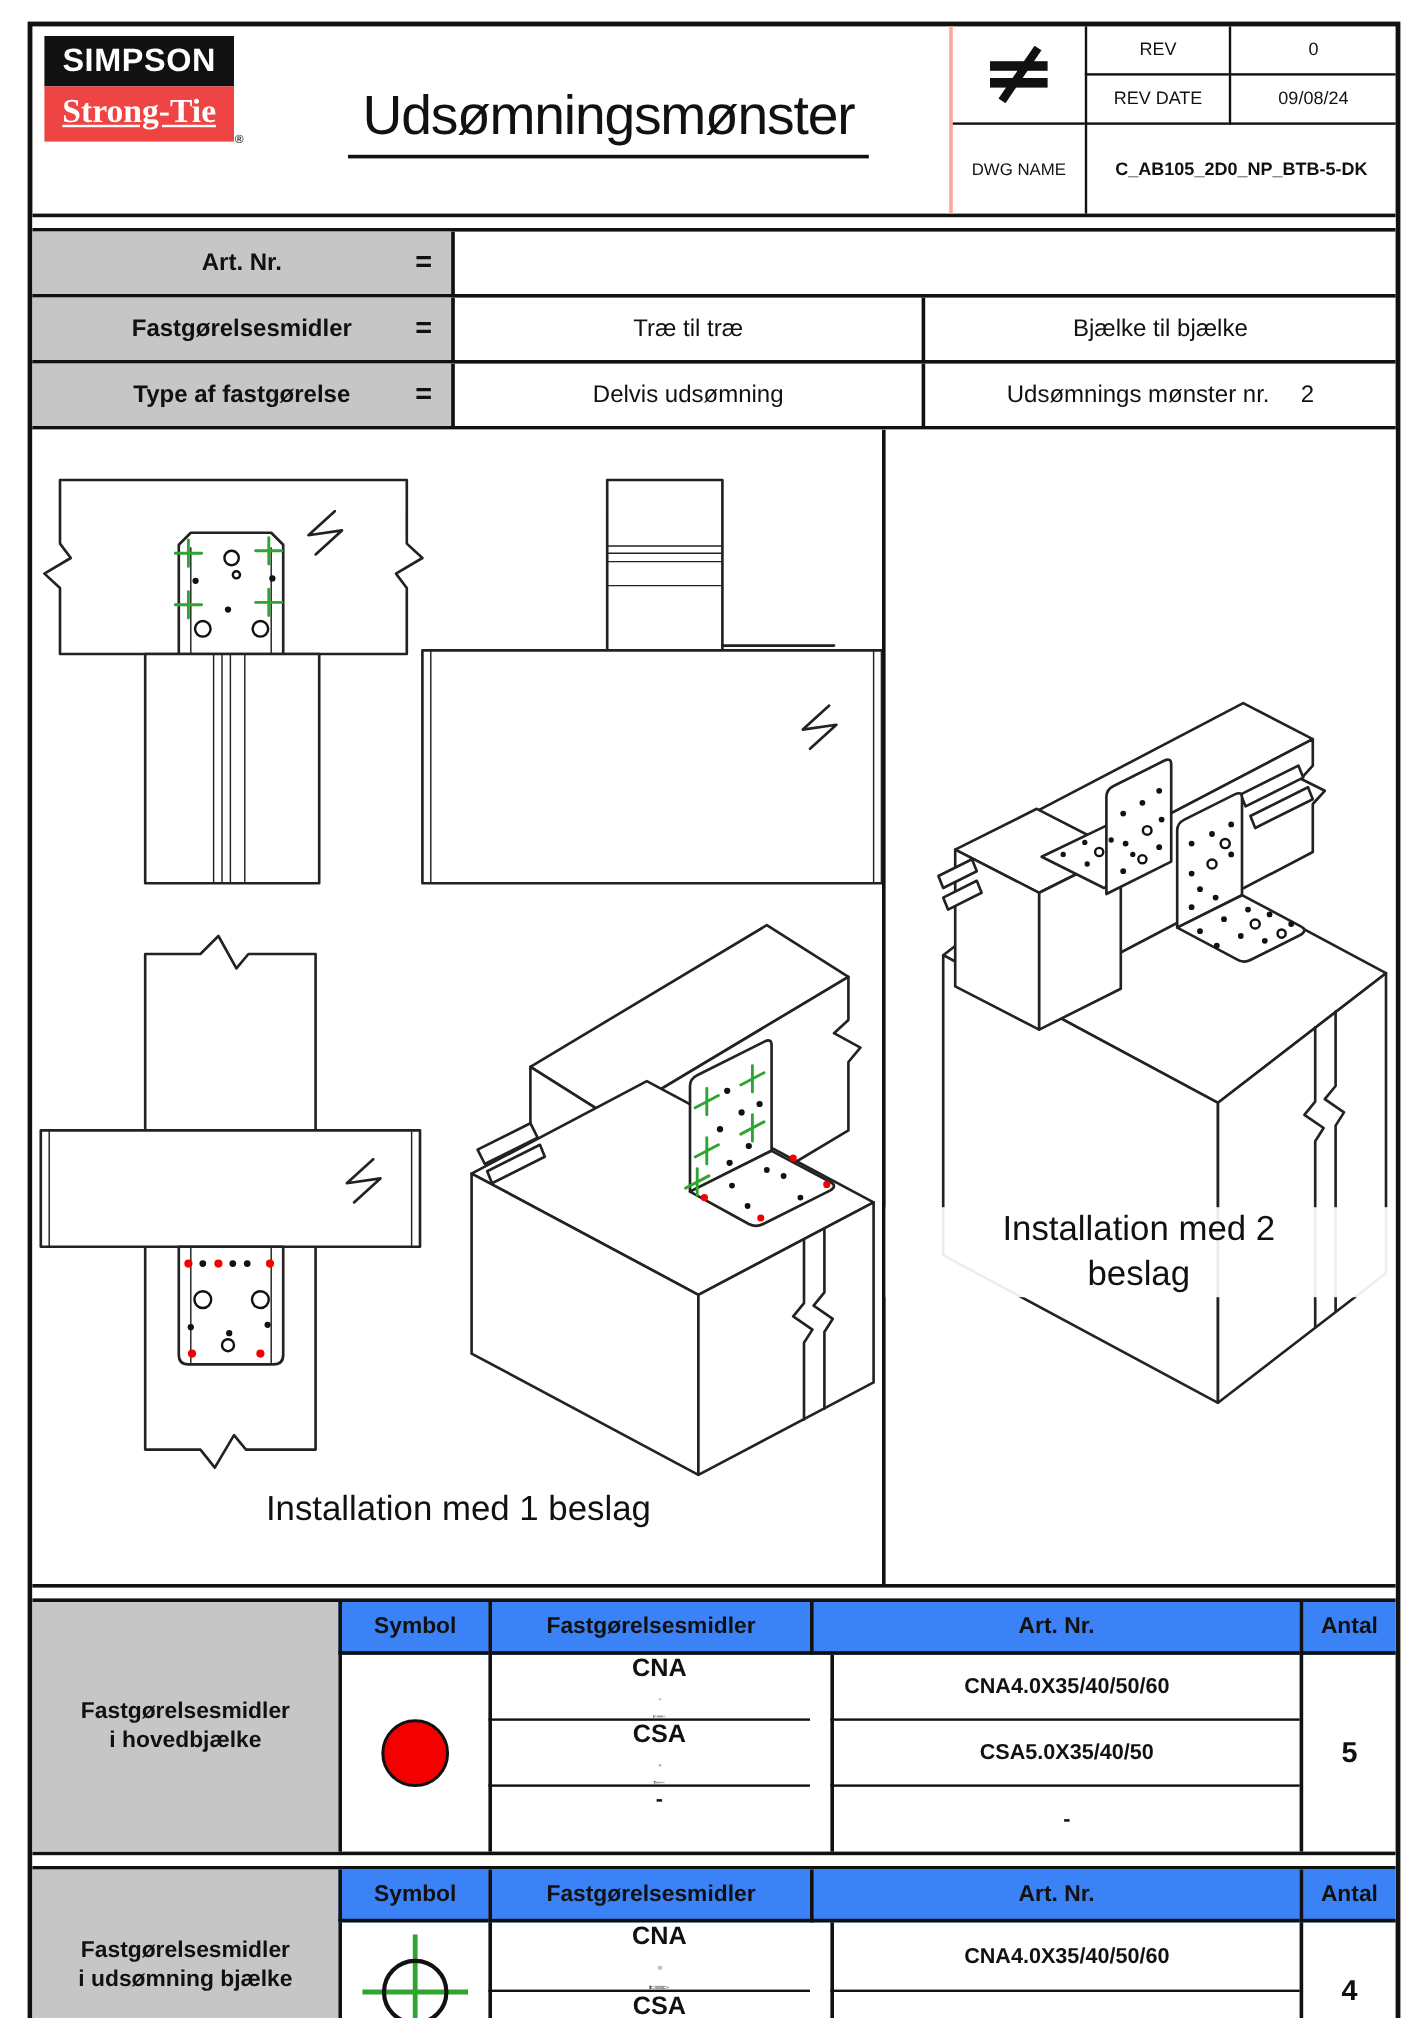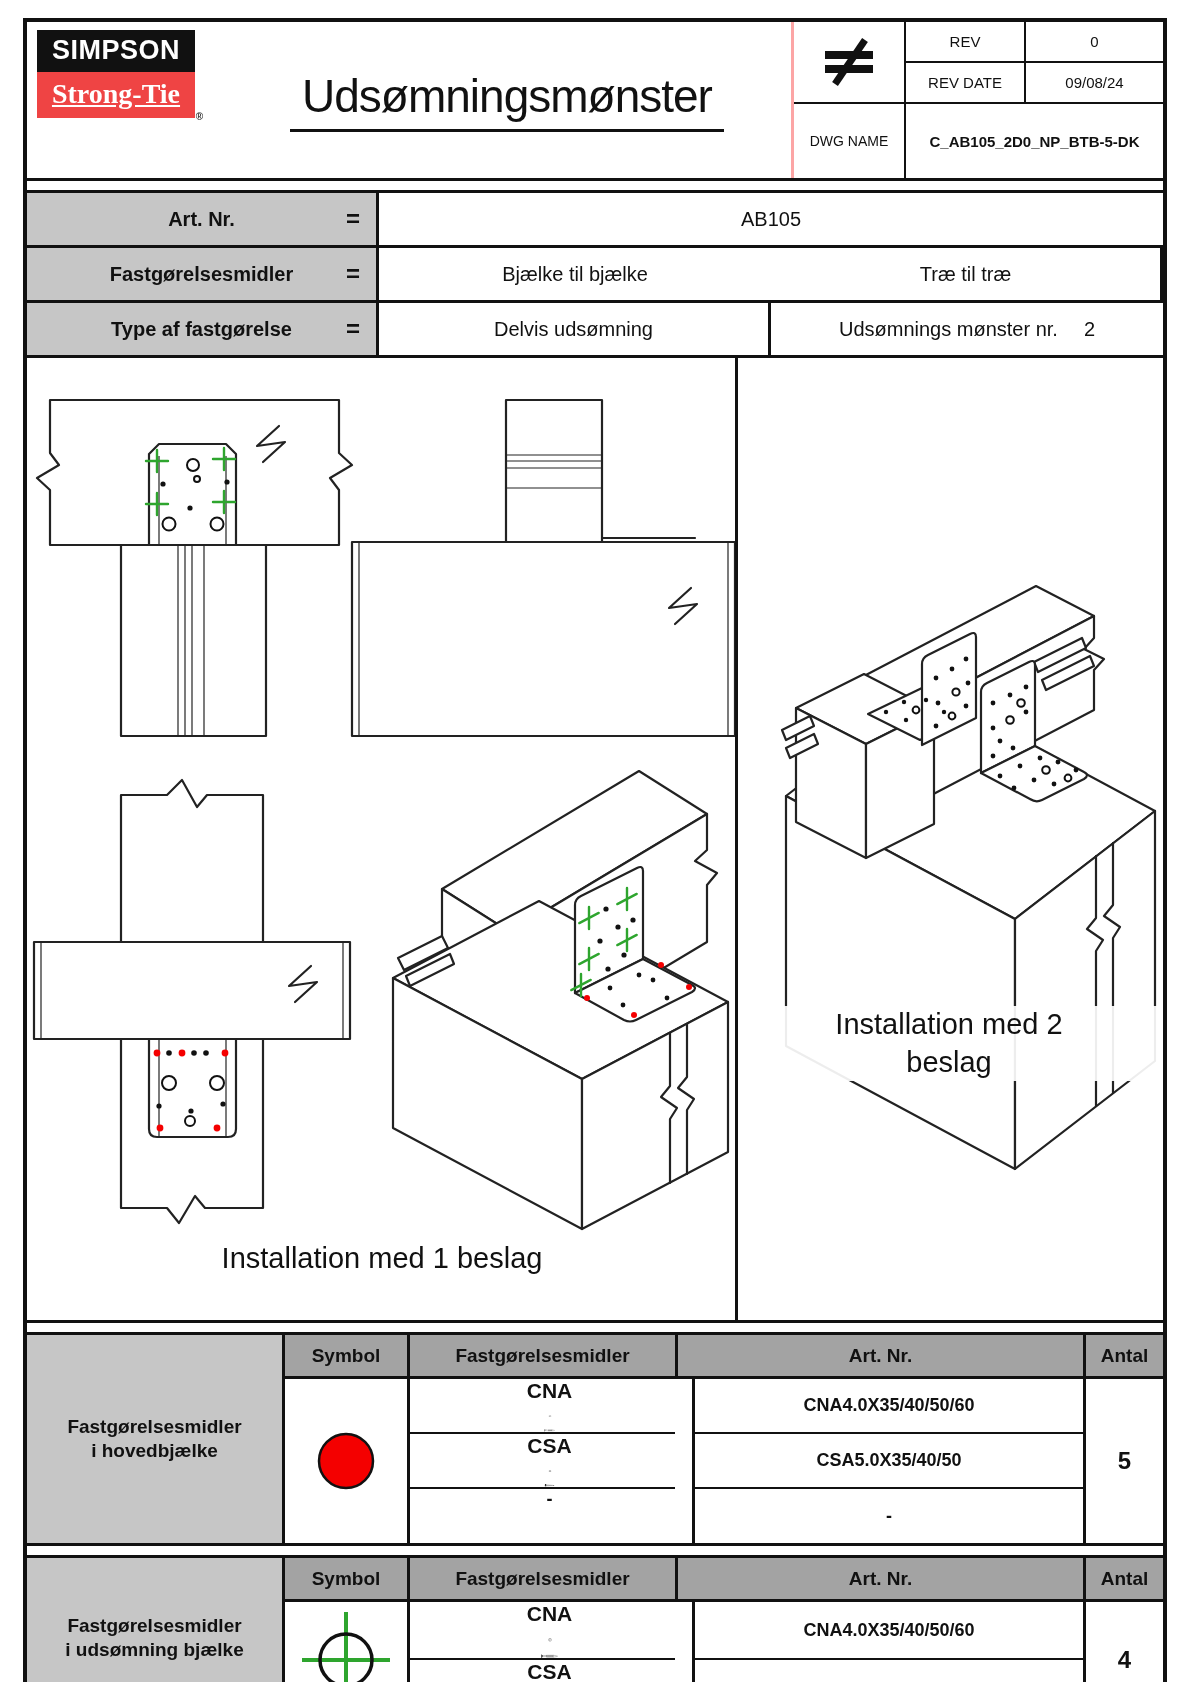--- a/index.html
+++ b/index.html
@@ -44,21 +44,21 @@
   svg .thin{stroke:#222;stroke-width:1.2;fill:none;}
   svg .grn{stroke:#2EA52E;stroke-width:2.4;fill:none;stroke-linecap:round;}
   svg .reddot{fill:#F40000;stroke:none;}
   svg .blkdot{fill:#111;stroke:none;}
   svg .hole{fill:#fff;stroke:#111;stroke-width:2;}
   
   .leg{display:grid;grid-template-columns:255px 125px 268px 1fr 80px;}
   .leg>div{box-sizing:border-box;display:flex;align-items:center;}
   .leg .cl{border-left:3px solid #111;}
   .leg .cb{border-bottom:3px solid #111;}
-  .leg .hed{background:#a3a3a3;justify-content:center;font-weight:bold;font-size:19px;}
+  .leg .hed{background:#3b82f6;justify-content:center;font-weight:bold;font-size:19px;}
   .leg .rl{background:#C6C6C6;justify-content:center;text-align:center;font-weight:bold;font-size:19px;line-height:1.25;grid-column:1;}
   .leg .sym{justify-content:center;}
   .leg .fast{padding-left:14px;gap:12px;font-weight:bold;font-size:21px;flex-direction:column;}
   .leg .art{justify-content:center;font-weight:bold;font-size:18px;margin-left:17px;}
   .leg .qty{justify-content:center;font-weight:bold;font-size:24px;}
   .rowline{border-bottom:2px solid #111;}
 </style>
 </head>
 <body>
 
@@ -91,29 +91,28 @@
   </div>
 
   <div class="dbl"></div>
 
   <div>
     <div class="spec-row">
       <div class="spec-label">
             <span>Art. Nr.</span>
             <span class="spec-eq">=</span>
           </div>
-      <div class="spec-val span2">AB105</div>
     </div>
     <div class="spec-row">
       <div class="spec-label">
             <span>Fastgørelsesmidler</span>
             <span class="spec-eq">=</span>
           </div>
+      <div class="spec-val vr">Træ til træ</div>
       <div class="spec-val">Bjælke til bjælke</div>
-      <div class="spec-val vr">Træ til træ</div>
     </div>
     <div class="spec-row">
       <div class="spec-label">
             <span>Type af fastgørelse</span>
             <span class="spec-eq">=</span>
           </div>
       <div class="spec-val vr">Delvis udsømning</div>
       <div class="spec-val">
             <span>Udsømnings mønster nr.</span>
             <span class="nr-num">2</span>

